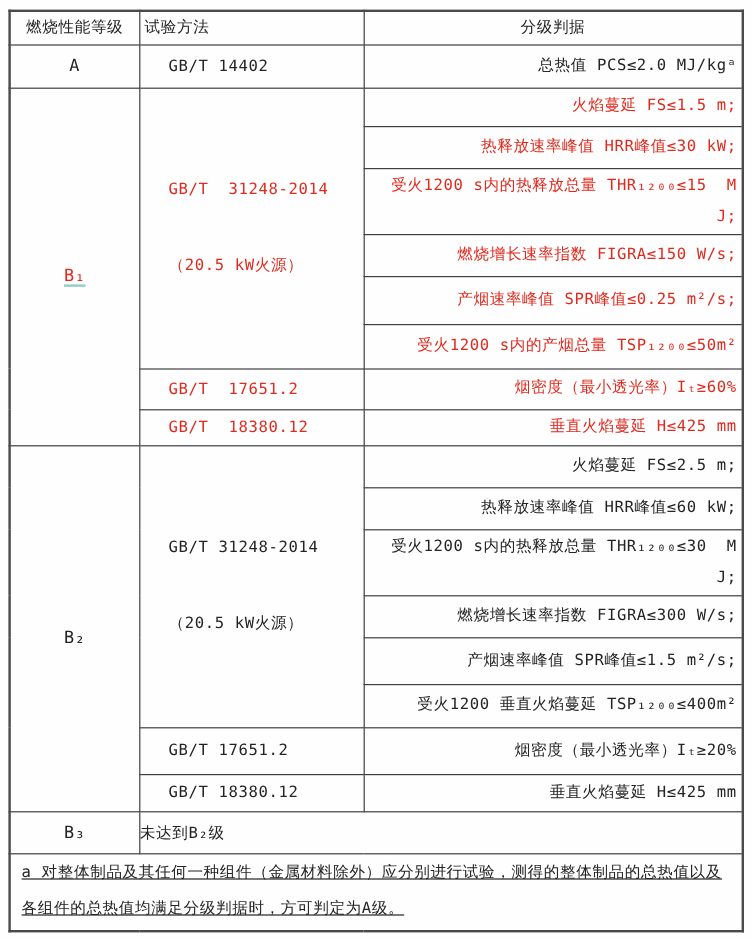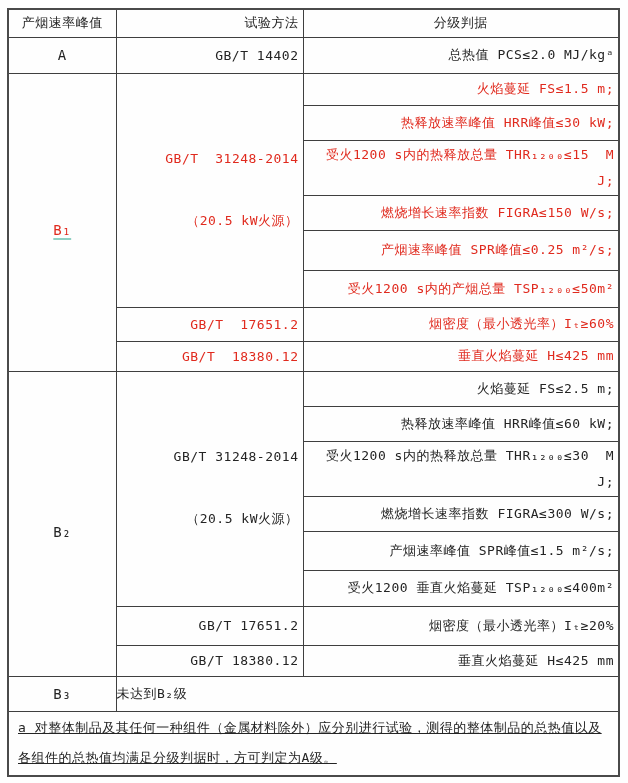--- a/index.html
+++ b/index.html
@@ -22,21 +22,21 @@
   td,th{
     border:1px solid var(--border);
     font-size:13px;font-weight:normal;
     color:var(--ink);
     padding:1px 4px;
     letter-spacing:0.5px;
     overflow:hidden;
   }
   th{font-size:13px;}
   .c-grade{width:108px;text-align:center;white-space:pre-wrap;}
-  .c-method{width:187px;text-align:right;white-space:pre-wrap;margin-left:24px;}
+  .c-method{width:187px;text-align:left;white-space:pre-wrap;margin-left:24px;}
   .c-crit{width:316px;}
   td.crit{
     text-align:right;padding-left:9px;white-space:pre-wrap;line-height:26px;
   }
   td.method{white-space:pre-wrap;padding-left:24px;}
   td.grade{font-size:14px;}
   .red{color:var(--red);}
   .method-line2{margin-top:16px;}
   .squiggle{
     text-decoration:underline;
@@ -57,21 +57,21 @@
 <div class="page">
   <table class="spec">
     <colgroup>
       <col class="c-grade">
         <col class="c-method">
         <col class="c-crit">
     </colgroup>
     <tbody>
 
       <tr style="height:28px">
-        <th class="c-grade">产烟速率峰值</th>
+        <th class="c-grade">燃烧性能等级</th>
         <th class="c-method">试验方法</th>
         <th class="c-crit">分级判据</th>
       </tr>
 
       <tr style="height:36px">
         <td class="c-grade grade">A</td>
         <td class="c-method method">GB/T 14402</td>
         <td class="crit">总热值 PCS≤2.0 MJ/kgᵃ</td>
       </tr>
 

